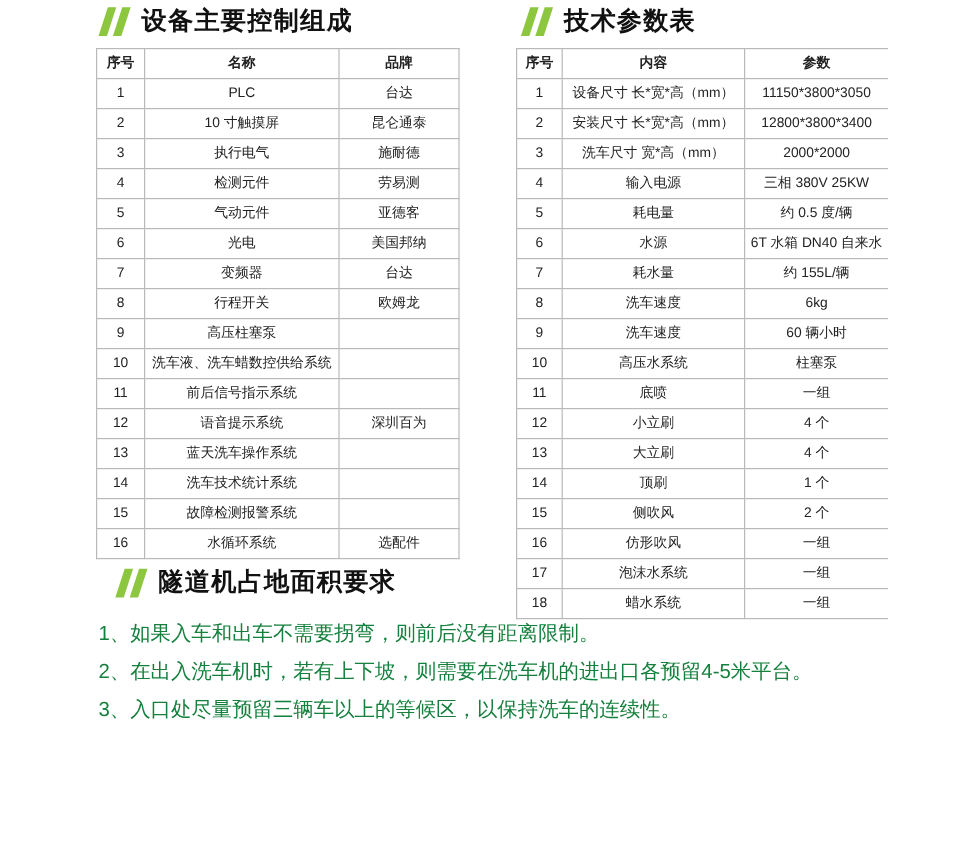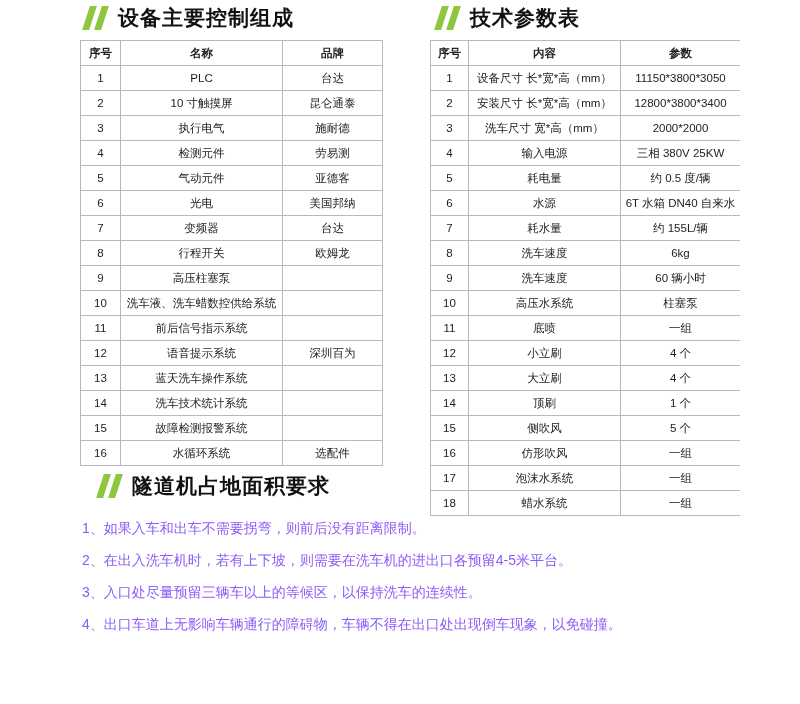--- a/index.html
+++ b/index.html
@@ -86,23 +86,23 @@
   #heading-area  { position: absolute; left: 98px; top: 474px; }
 
   
   .req-list {
     position: absolute;
     left: 82px;
     top: 512px;
     width: 700px;
   }
   .req-item {
-    font-size: 14px;
+    font-size: 17px;
     line-height: 32px;
-    color: #8b5cf6;
+    color: #15803d;
     white-space: nowrap;
   }
 </style>
 </head>
 <body>
 
 <div class="page">
 
   <div class="heading" id="heading-left">
     <span class="slash"></span>
@@ -291,21 +291,21 @@
           <td>4 个</td>
         </tr>
         <tr>
           <td>14</td>
           <td>顶刷</td>
           <td>1 个</td>
         </tr>
         <tr>
           <td>15</td>
           <td>侧吹风</td>
-          <td>5 个</td>
+          <td>2 个</td>
         </tr>
         <tr>
           <td>16</td>
           <td>仿形吹风</td>
           <td>一组</td>
         </tr>
         <tr>
           <td>17</td>
           <td>泡沫水系统</td>
           <td>一组</td>
@@ -320,16 +320,15 @@
 
   <div class="heading" id="heading-area">
     <span class="slash"></span>
     <span class="heading-text">隧道机占地面积要求</span>
   </div>
 
   <div class="req-list" id="req-list">
       <div class="req-item">1、如果入车和出车不需要拐弯，则前后没有距离限制。</div>
       <div class="req-item">2、在出入洗车机时，若有上下坡，则需要在洗车机的进出口各预留4-5米平台。</div>
       <div class="req-item">3、入口处尽量预留三辆车以上的等候区，以保持洗车的连续性。</div>
-      <div class="req-item">4、出口车道上无影响车辆通行的障碍物，车辆不得在出口处出现倒车现象，以免碰撞。</div>
     </div>
 
 </div>
 
 </body></html>

